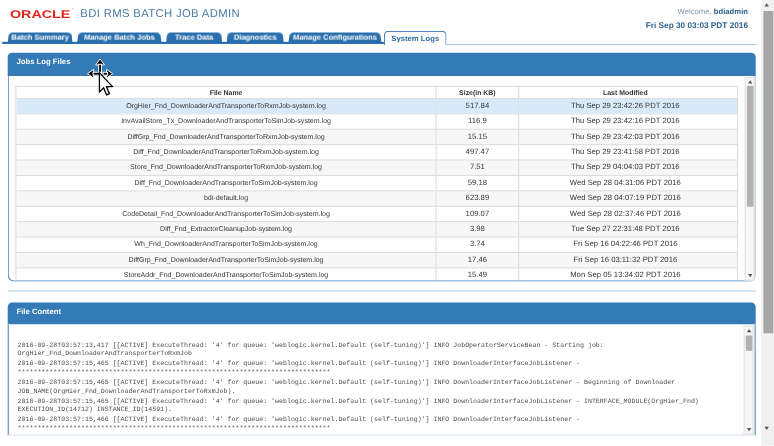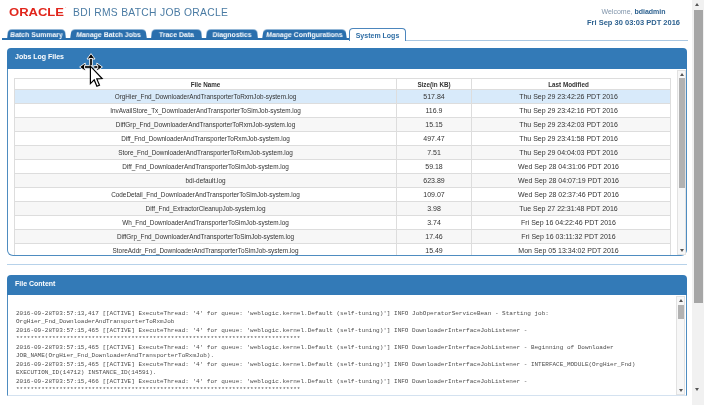--- a/index.html
+++ b/index.html
@@ -3,21 +3,21 @@
 <meta charset="utf-8">
 <style>
   * { margin:0; padding:0; box-sizing:border-box; }
   html,body { width:704px; height:405px; overflow:hidden; background:#fff;
     font-family:"Liberation Sans",sans-serif; }
   .abs { position:absolute; }
 
   
   #logo { left:8px; top:5.2px; }
   #apptitle { left:73px; top:7.2px; font-size:10.3px; color:#4a7ba3; letter-spacing:0.3px; }
-  #welcome { right:24px; top:7.5px; text-align:center; }
+  #welcome { right:24px; top:7.5px; text-align:right; }
   #welcome .l1 { font-size:7px; color:#8095ab; }
   #welcome .l1 b { color:#2e6290; }
   #welcome .l2 { font-size:7.5px; font-weight:bold; color:#2e6290; margin-top:3.2px; }
 
   
   .tab { position:absolute; top:28.5px; height:10.8px; background:#2a6fad;
     border-radius:4px 4px 0 0; color:#fff; font-weight:bold; font-size:7px;
     text-align:center; line-height:11px;
     transform:perspective(40px) rotateX(8deg); transform-origin:50% 100%; }
   #tabline-dark { left:2px; top:37.9px; width:347px; height:1.8px; background:#2a6fad; }
@@ -62,21 +62,21 @@
   #log { position:absolute; left:8px; top:14.9px; font-family:"Liberation Mono",monospace;
     font-size:6px; line-height:8.5px; color:#4d4d4d; white-space:pre; }
 </style>
 </head>
 <body>
 
 <svg id="logo" class="abs" width="62" height="14" viewBox="0 0 62 14">
   <text x="1" y="11.3" textLength="55" lengthAdjust="spacingAndGlyphs" font-family="Liberation Sans, sans-serif" font-size="10.2" font-weight="bold" fill="#e1251b">ORACLE</text>
   <text x="57.5" y="5" font-size="4" fill="#e1251b">'</text>
 </svg>
-<div id="apptitle" class="abs">BDI RMS BATCH JOB ORACLE</div>
+<div id="apptitle" class="abs">BDI RMS BATCH JOB ADMIN</div>
 <div id="welcome" class="abs">
   <div class="l1">Welcome, <b>bdiadmin</b></div>
   <div class="l2">Fri Sep 30 03:03 PDT 2016</div>
 </div>
 
 <div id="tabline-dark" class="abs"></div>
 <div class="tab" style="left:7px;   width:59px;">Batch Summary</div>
 <div class="tab" style="left:70px;  width:77px;">Manage Batch Jobs</div>
 <div class="tab" style="left:151px; width:51px;">Trace Data</div>
 <div class="tab" style="left:206px; width:52px;">Diagnostics</div>

